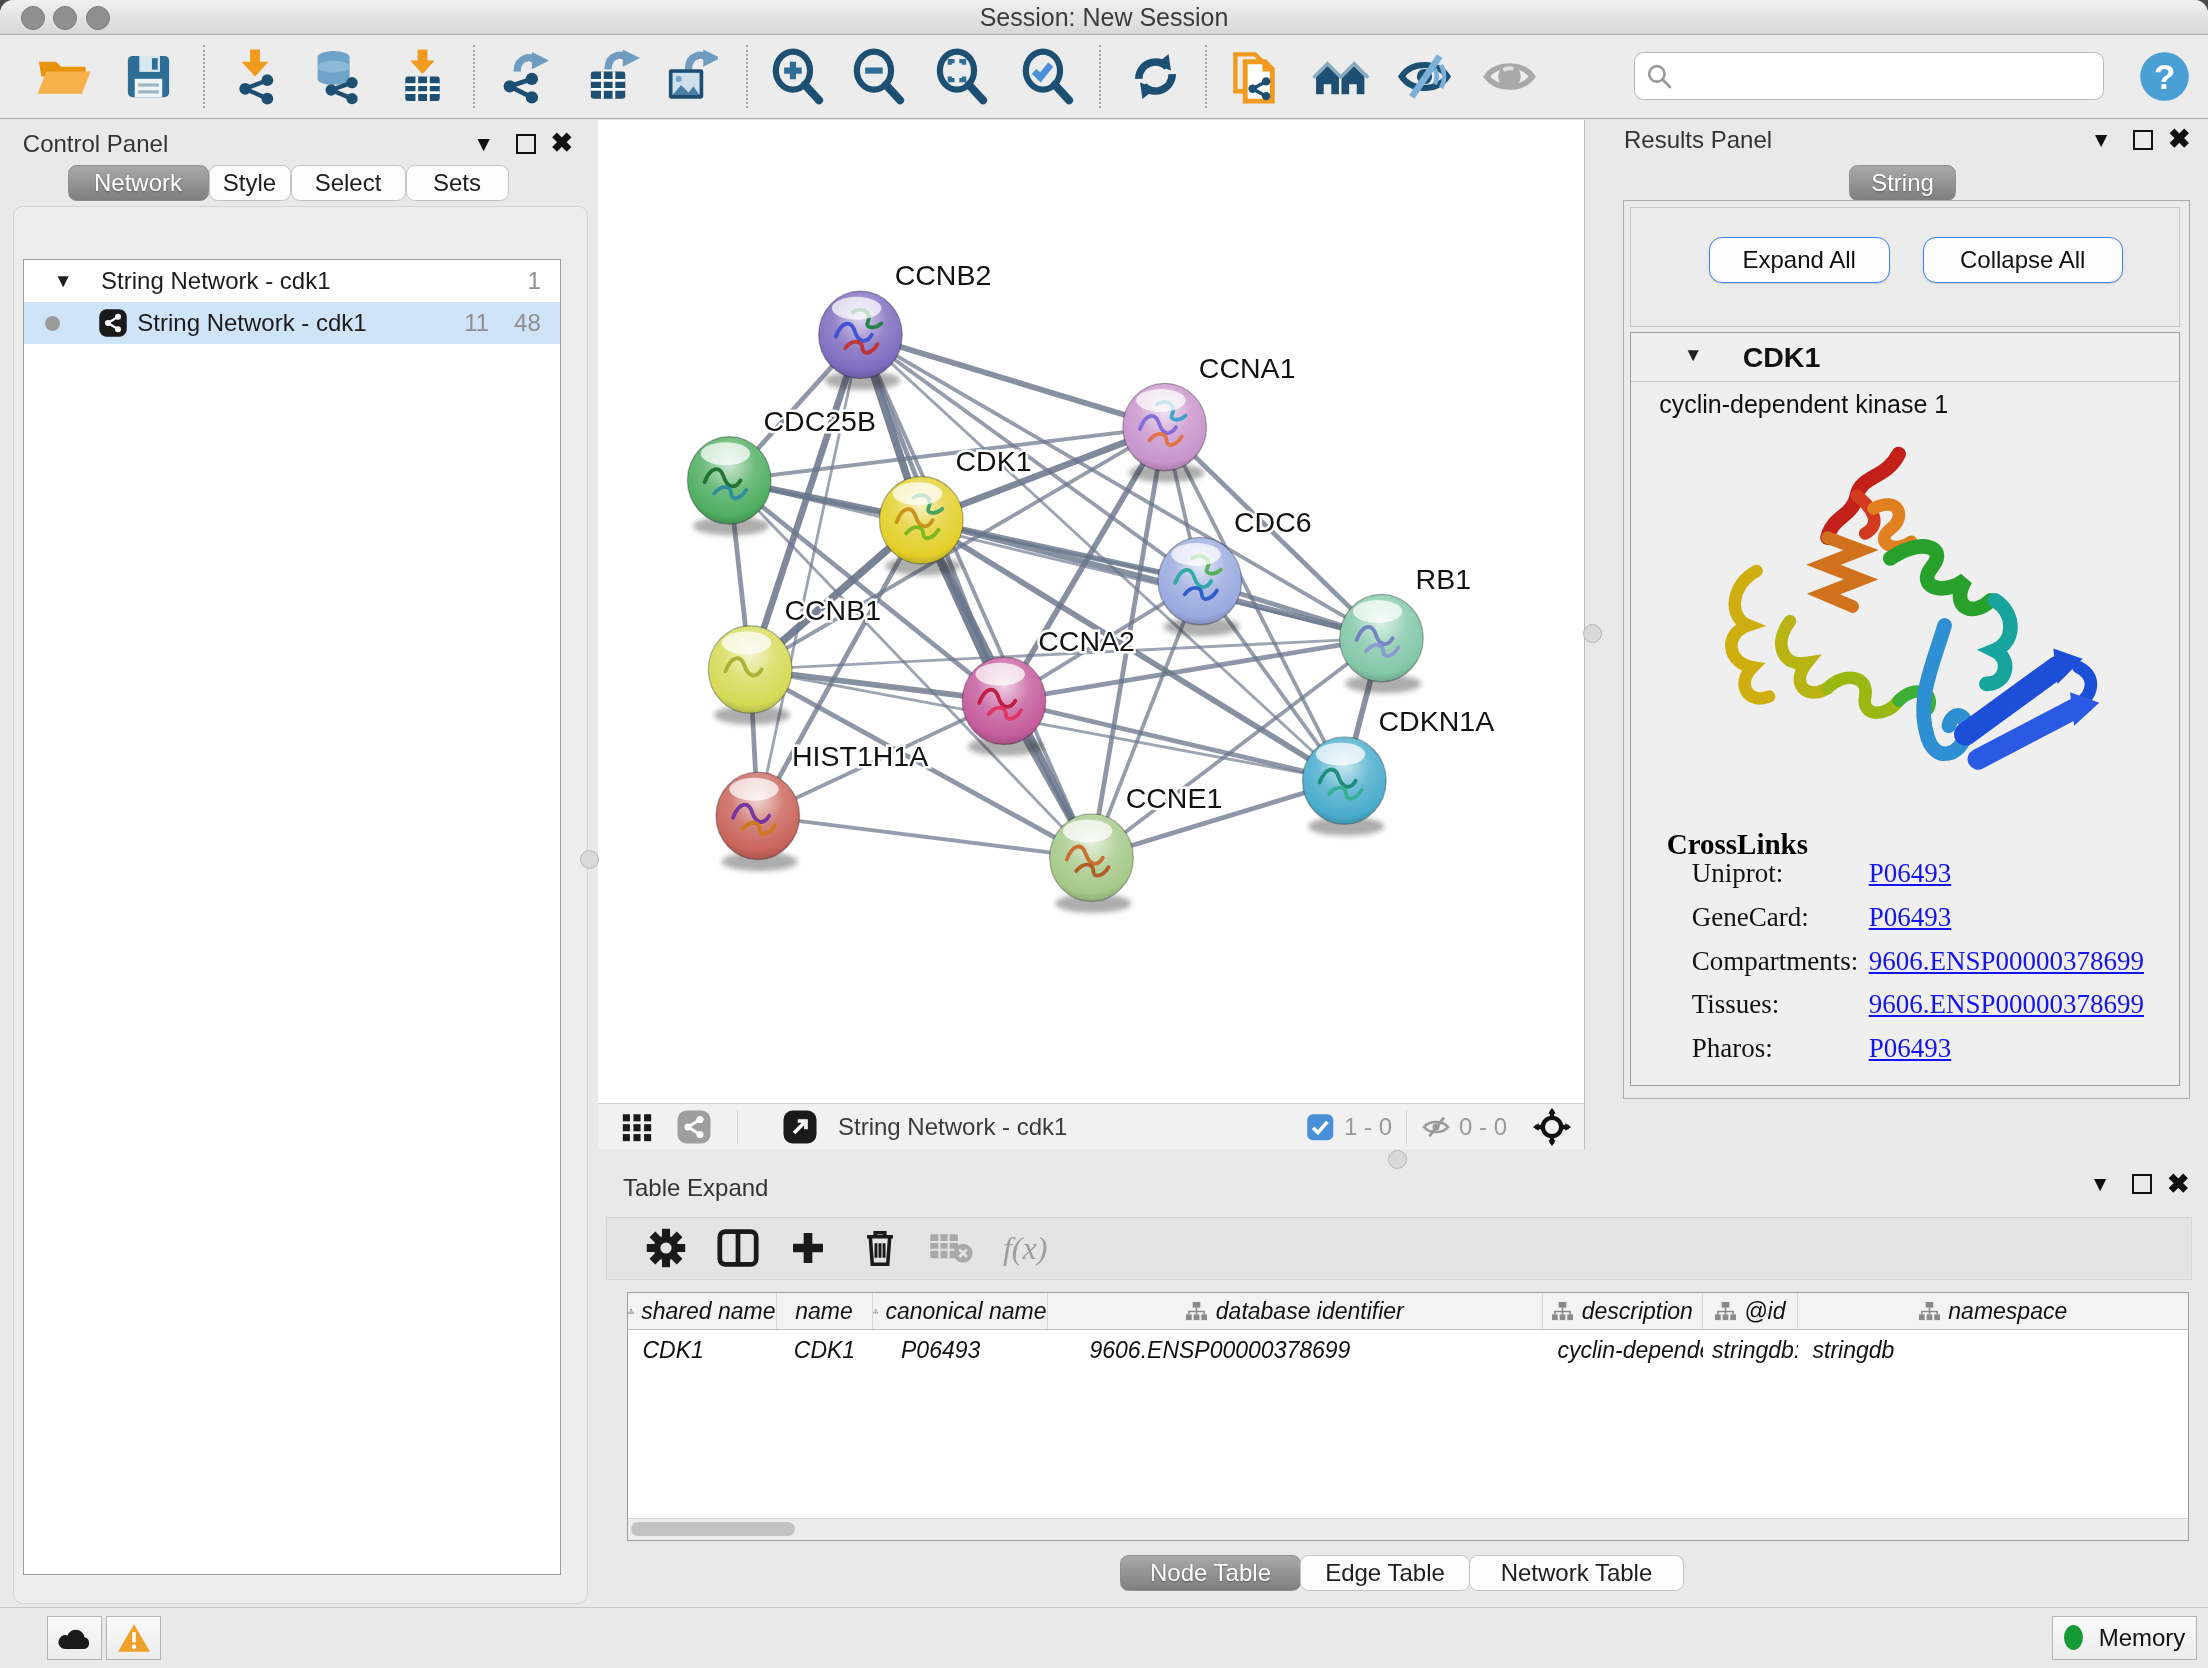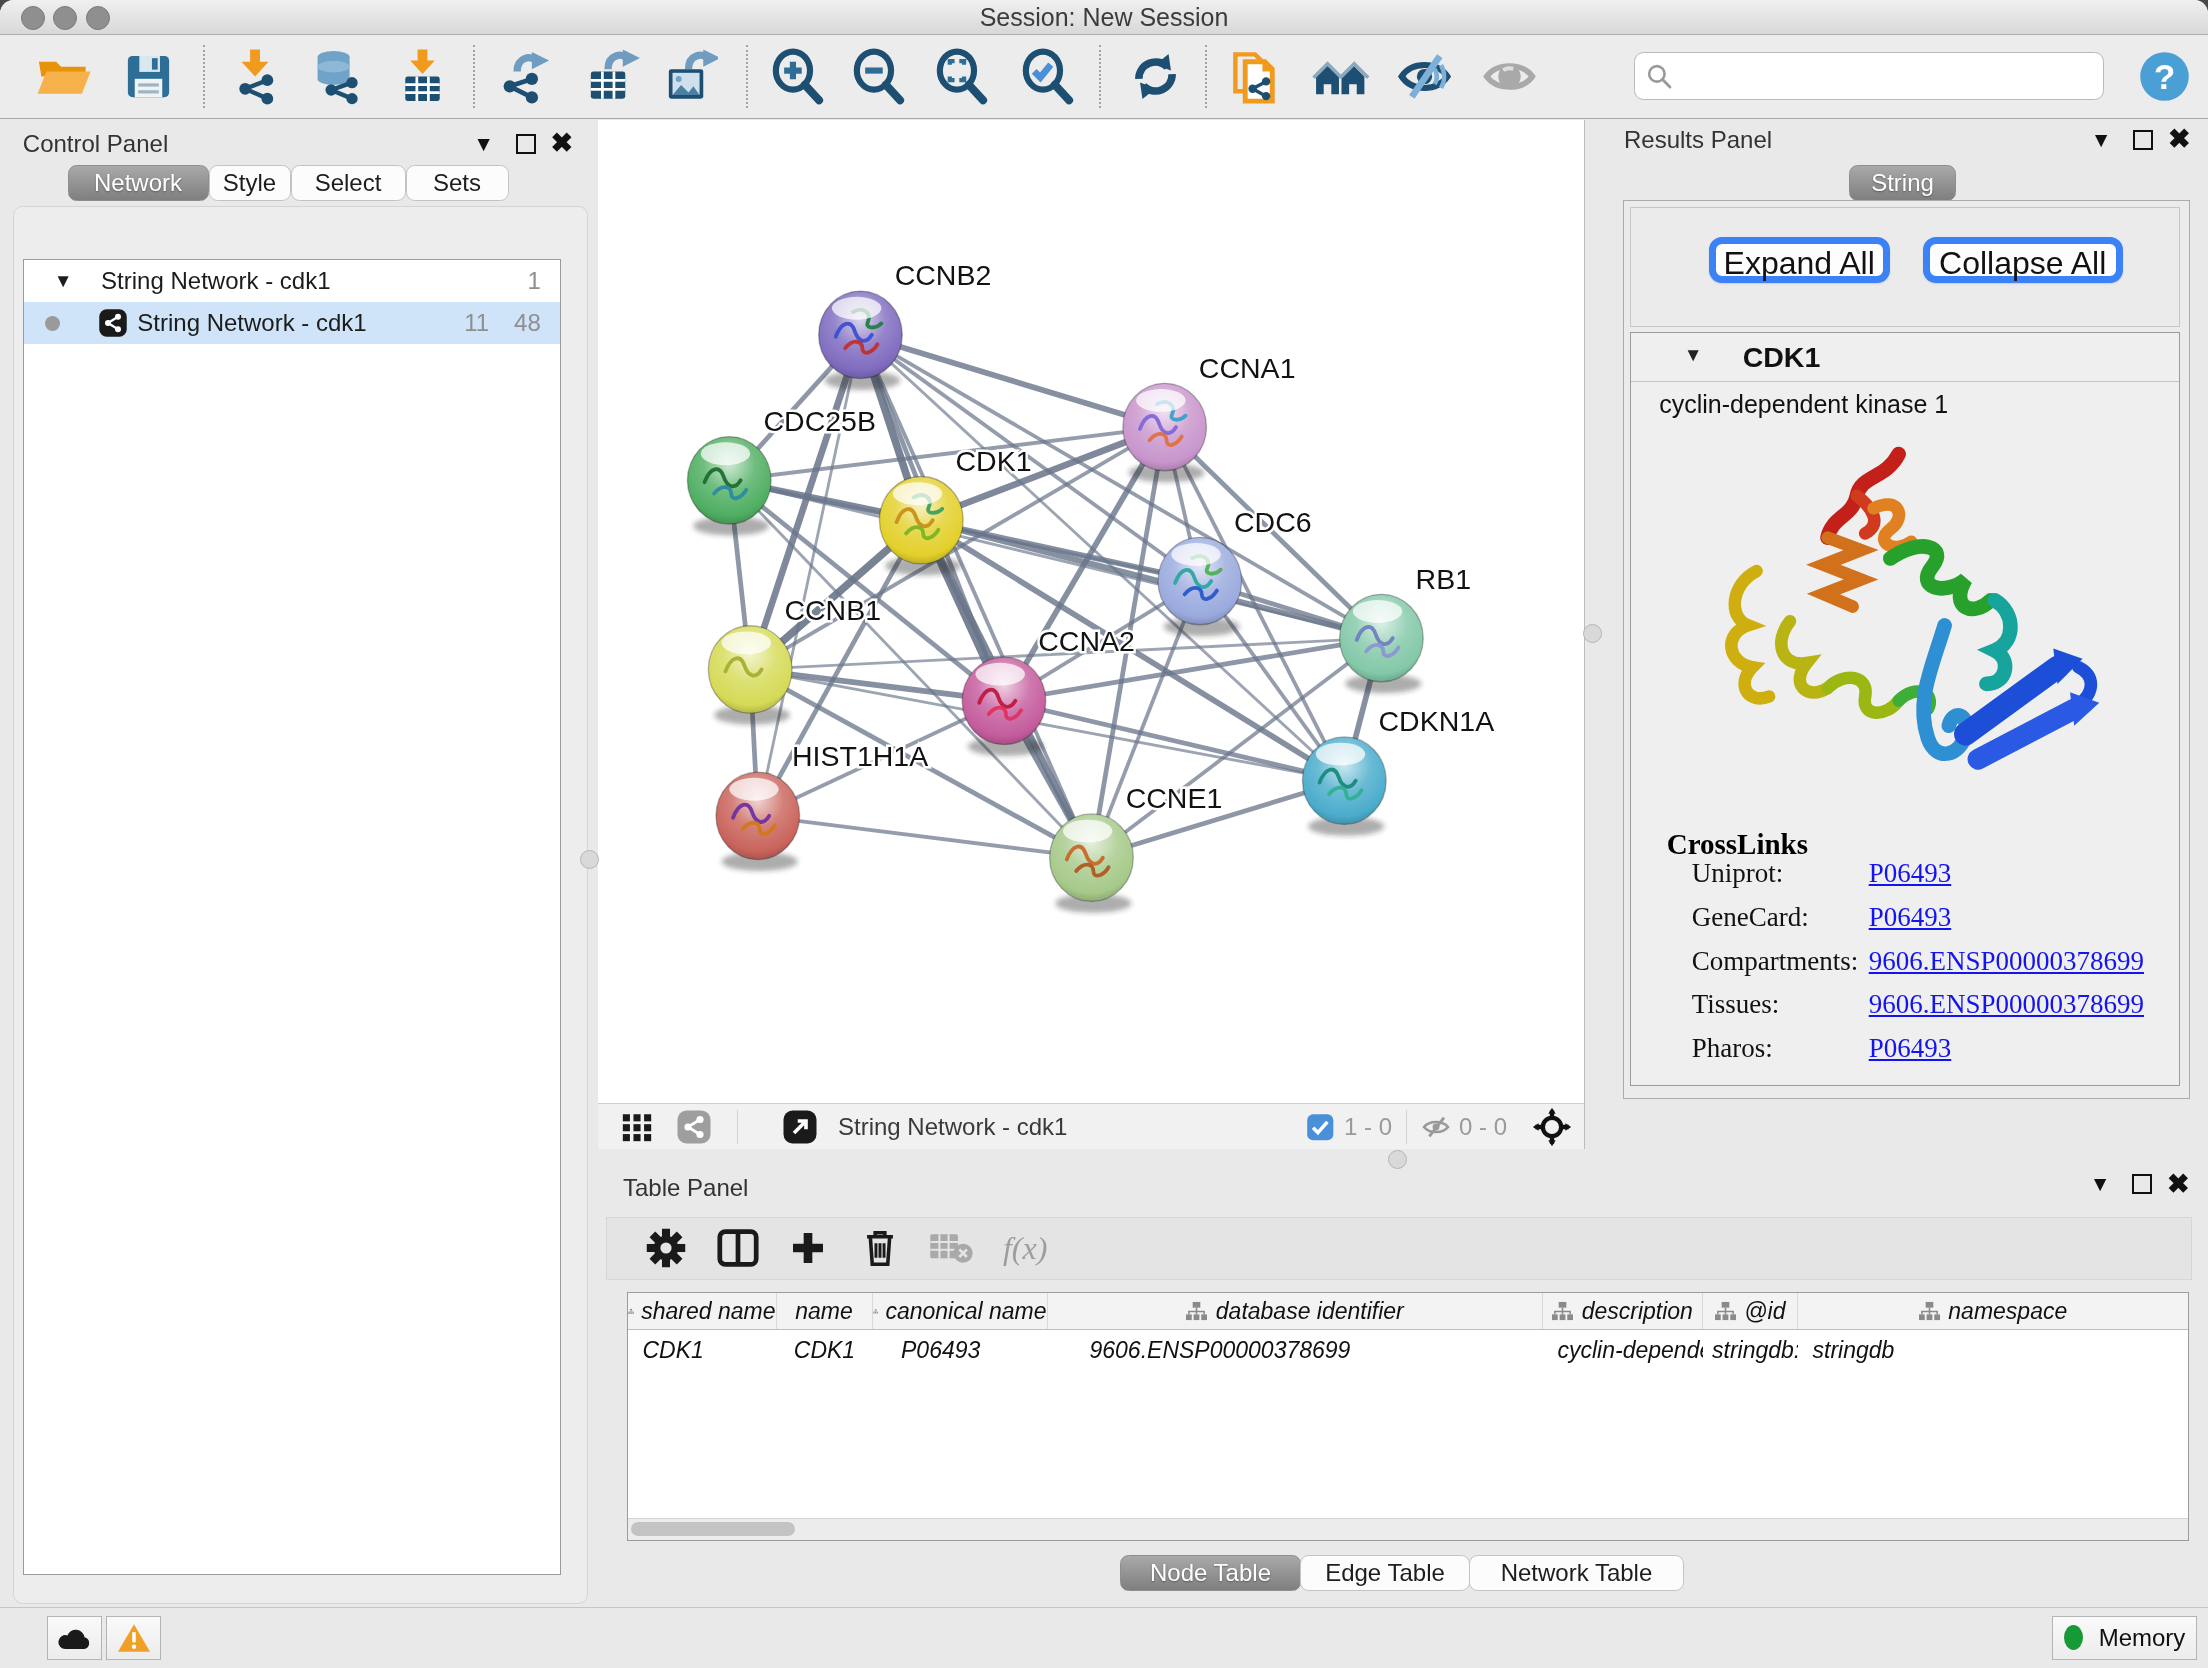--- a/index.html
+++ b/index.html
@@ -49,22 +49,22 @@
   .nv-status{position:absolute;left:0;bottom:0;width:100%;height:46px;background:#f1f1f1;
     border-top:1px solid #cfcfcf;box-sizing:border-box;}
   .nvs-item{position:absolute;top:0;height:46px;display:flex;align-items:center;}
   .nvs-sep{position:absolute;top:5.7px;height:34px;border-left:1.9px solid #d2d2d2;}
   .gray-num{color:#9a9a9a;font-size:24px;}
   
   .rp{position:absolute;left:1586px;top:118px;width:623px;height:1050px;}
   .rp-outer{position:absolute;left:37px;top:82px;width:567px;height:899px;background:#ebebeb;
     border:1.9px solid #ababab;box-sizing:border-box;}
   .rp-box1{position:absolute;left:5.7px;top:5.7px;width:550px;height:120px;border:1.9px solid #c6c6c6;box-sizing:border-box;}
-  .rp-btn{position:absolute;height:46px;background:#fdfdfd;border:7px solid #3b82f6;border-radius:13px;
-    font-size:32px;color:#111;box-shadow:0 1px 1.9px rgba(0,0,0,.12);}
+  .rp-btn{position:absolute;height:46px;background:#fdfdfd;border:1px solid #3b82f6;border-radius:13px;
+    font-size:24px;color:#111;box-shadow:0 1px 1.9px rgba(0,0,0,.12);}
   .rp-card{position:absolute;left:5.7px;top:131px;width:550px;height:754px;border:1.9px solid #9b9b9b;
     background:#efefef;box-sizing:border-box;}
   .card-head{position:absolute;left:0;top:0;width:100%;height:49px;border-bottom:1.9px solid #c4c4c4;box-sizing:border-box;}
   .gene{position:absolute;left:112px;top:7.6px;font-size:28.5px;font-weight:bold;color:#111;}
   .desc{position:absolute;left:28.5px;top:57px;font-size:25px;color:#111;}
   .xl{font-family:"Liberation Serif",serif;}
   .xl-title{position:absolute;left:36px;top:495px;font-size:29px;font-weight:bold;color:#000000;}
   .xl-label{position:absolute;left:61px;font-size:27px;color:#111;}
   .xl-value{position:absolute;left:238px;font-size:27px;color:#1414ee;text-decoration:underline;}
   
@@ -676,21 +676,21 @@
         <a class="xl xl-value" style="top:613px">9606.ENSP00000378699</a>
         <span class="xl xl-label" style="top:656px">Tissues:</span>
         <a class="xl xl-value" style="top:656px">9606.ENSP00000378699</a>
         <span class="xl xl-label" style="top:700px">Pharos:</span>
         <a class="xl xl-value" style="top:700px">P06493</a>
       </div>
     </div>
   </div>
 
   <div class="tp">
-    <div class="phead" style="left:25px;top:5.7px">Table Panel</div>
+    <div class="phead" style="left:25px;top:5.7px">Table Expand</div>
     <span class="picon" style="left:1488px;top:1.9px">
         <span class="chev">▼</span>
       </span>
     <span class="picon" style="left:1530px;top:1.9px">
         <span class="floatbox"></span>
       </span>
     <span class="picon" style="left:1566px;top:1.9px">
         <span class="closex">✖</span>
       </span>
 

